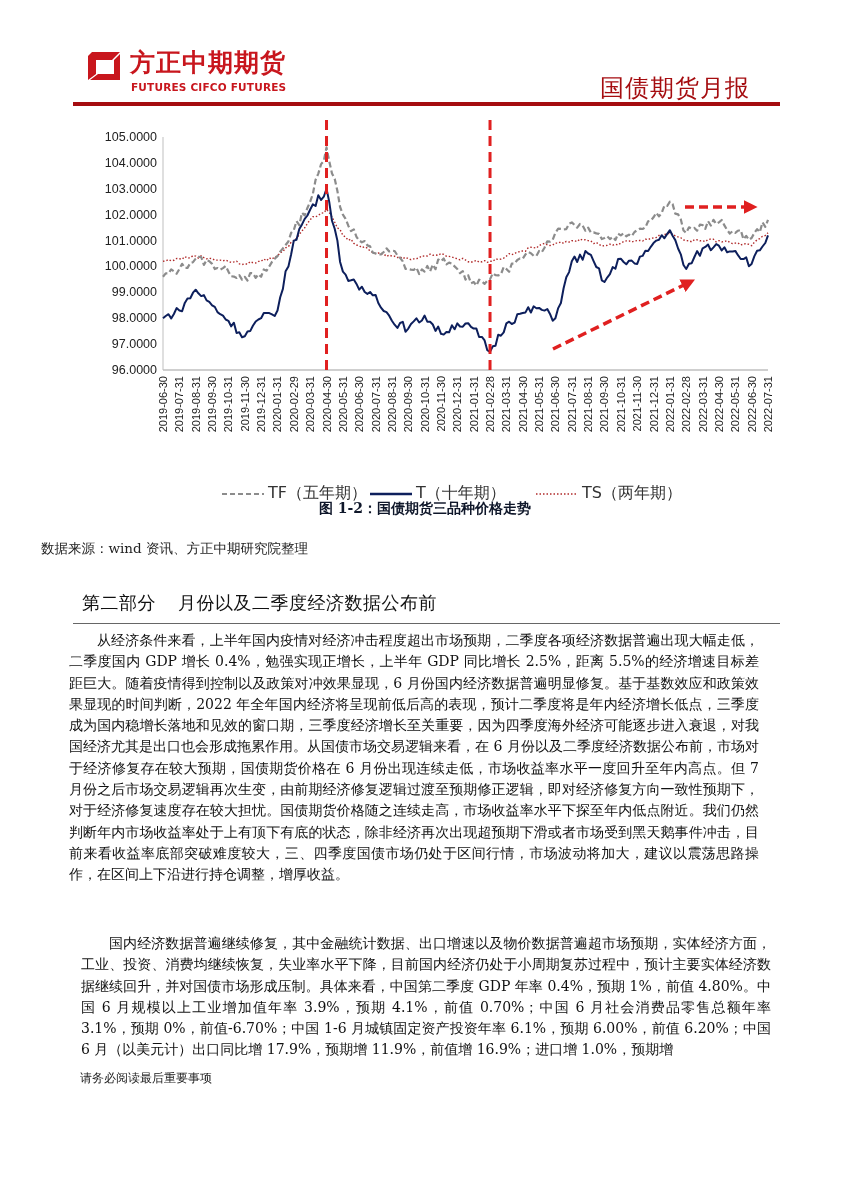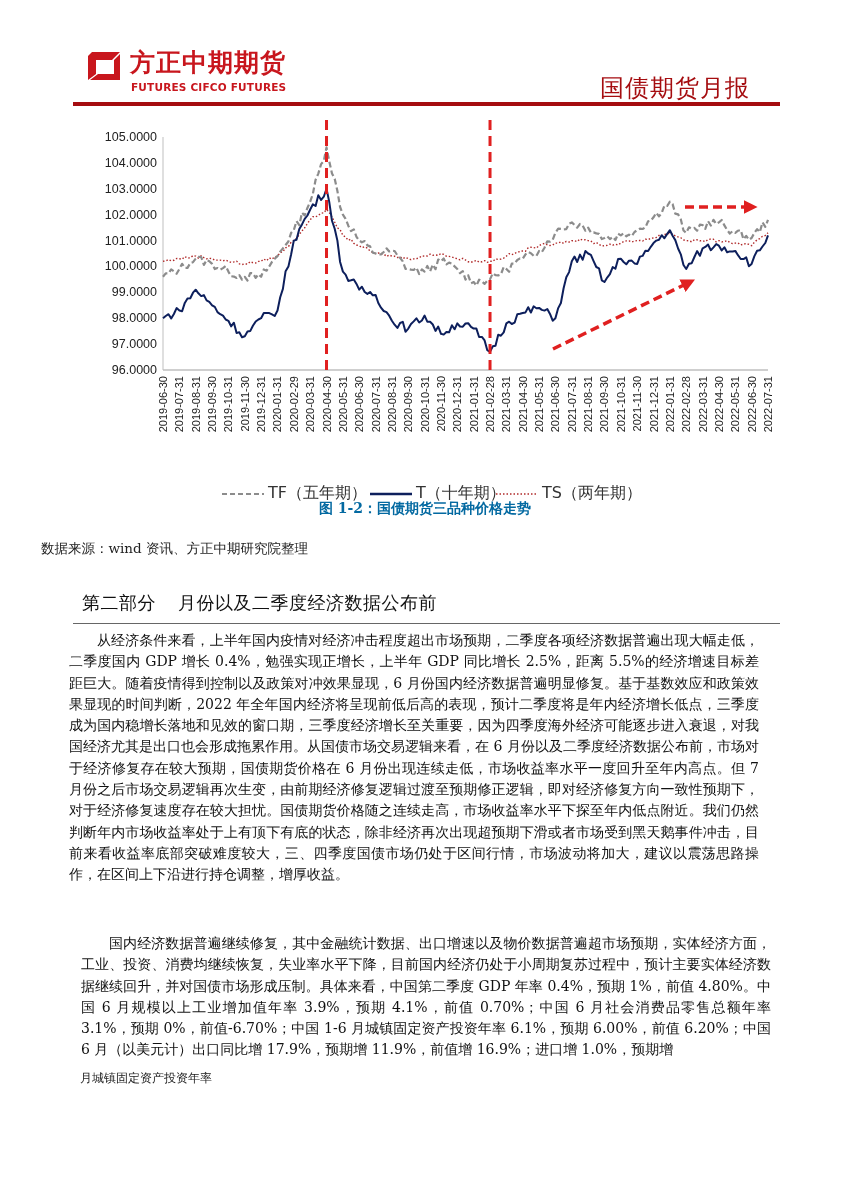--- a/index.html
+++ b/index.html
@@ -7,21 +7,21 @@
   .header { position:absolute; left:0; top:0; width:850px; height:110px; }
   .logo-mark { position:absolute; left:82px; top:50px; width:40px; height:32px; }
   .logo-cn { position:absolute; left:130px; top:46px; font-family:"DejaVu Sans","Liberation Sans",sans-serif; font-weight:bold; font-size:25px; color:#c8161d; letter-spacing:1px;text-align:center; }
   .logo-en { position:absolute; left:131px; top:81px; font-family:"DejaVu Sans","Liberation Sans",sans-serif; font-weight:bold; font-size:10.5px; color:#c8161d; letter-spacing:0.2px; }
   .header-rule { position:absolute; left:73px; top:102px; width:707px; height:4px; background:#a50d10; }
   .report-title { position:absolute; left:600px; top:72px; font-family:"DejaVu Sans","Liberation Sans",sans-serif; font-size:24px; color:#a50d10; letter-spacing:1px; }
   .chart { position:absolute; left:0; top:110px; width:850px; height:380px; }
   .chart svg { position:absolute; left:0; top:0; }
   .legend { position:absolute; top:491px; left:0; width:768px; height:20px; font-family:"DejaVu Sans","Liberation Sans",sans-serif; font-size:16px; color:#333; }
   .legend-item { position:absolute; top:0; display:flex; align-items:center; gap:4px; }
-  .fig-caption { position:absolute; top:500px; left:0; width:850px; text-align:center; font-weight:bold; font-size:14px; color:#0369a1; }
+  .fig-caption { position:absolute; top:500px; left:0; width:850px; text-align:center; font-weight:bold; font-size:14px; color:#0f172a; }
   .fig-source { position:absolute; top:540px; left:0; width:850px; font-size:13.5px; color:#222;margin-left:41px; }
   .section-title { position:absolute; left:82px; top:591px; font-size:18px; letter-spacing:0.5px; color:#111; }
   .section-title .num { margin-right:22px; }
   .section-rule { position:absolute; left:73px; top:623px; width:707px; height:1px; background:#666; }
   .para { position:absolute; left:69px; width:690px; font-size:14px; line-height:21.3px; text-align:justify; text-indent:28px; color:#111; }
   .footer-note { position:absolute; left:80px; top:1070px; font-size:12px; color:#222; }
 </style>
 </head>
 <body>
 
@@ -109,32 +109,32 @@
         <line x1="0" y1="3" x2="42" y2="3" stroke="#8c8c8c" stroke-width="2" stroke-dasharray="5,3"></line>
       </svg>
     <span>TF（五年期）</span>
   </div>
   <div class="legend-item" style="left:370px;top:-8px;">
     <svg width="42" height="6">
         <line x1="0" y1="3" x2="42" y2="3" stroke="#0d1f5c" stroke-width="2.5"></line>
       </svg>
     <span>T（十年期）</span>
   </div>
-  <div class="legend-item" style="left:496px;top:-8px;text-align:center;">
+  <div class="legend-item" style="left:536px;top:-8px;text-align:center;">
     <svg width="42" height="6">
         <line x1="0" y1="3" x2="42" y2="3" stroke="#b02a2a" stroke-width="1.5" stroke-dasharray="1.5,2"></line>
       </svg>
     <span>TS（两年期）</span>
   </div>
 </div>
 
 <div class="fig-caption">图 1-2：国债期货三品种价格走势</div>
 <div class="fig-source">数据来源：wind 资讯、方正中期研究院整理</div>
 
 <div class="section-title">
   <span class="num">第二部分</span><span>月份以及二季度经济数据公布前</span>
 </div>
 <div class="section-rule"></div>
 
 <p class="para" style="top:630px;margin:0;">从经济条件来看，上半年国内疫情对经济冲击程度超出市场预期，二季度各项经济数据普遍出现大幅走低，二季度国内 GDP 增长 0.4%，勉强实现正增长，上半年 GDP 同比增长 2.5%，距离 5.5%的经济增速目标差距巨大。随着疫情得到控制以及政策对冲效果显现，6 月份国内经济数据普遍明显修复。基于基数效应和政策效果显现的时间判断，2022 年全年国内经济将呈现前低后高的表现，预计二季度将是年内经济增长低点，三季度成为国内稳增长落地和见效的窗口期，三季度经济增长至关重要，因为四季度海外经济可能逐步进入衰退，对我国经济尤其是出口也会形成拖累作用。从国债市场交易逻辑来看，在 6 月份以及二季度经济数据公布前，市场对于经济修复存在较大预期，国债期货价格在 6 月份出现连续走低，市场收益率水平一度回升至年内高点。但 7 月份之后市场交易逻辑再次生变，由前期经济修复逻辑过渡至预期修正逻辑，即对经济修复方向一致性预期下，对于经济修复速度存在较大担忧。国债期货价格随之连续走高，市场收益率水平下探至年内低点附近。我们仍然判断年内市场收益率处于上有顶下有底的状态，除非经济再次出现超预期下滑或者市场受到黑天鹅事件冲击，目前来看收益率底部突破难度较大，三、四季度国债市场仍处于区间行情，市场波动将加大，建议以震荡思路操作，在区间上下沿进行持仓调整，增厚收益。</p>
 <p class="para" style="top:921px;margin:12px;">国内经济数据普遍继续修复，其中金融统计数据、出口增速以及物价数据普遍超市场预期，实体经济方面，工业、投资、消费均继续恢复，失业率水平下降，目前国内经济仍处于小周期复苏过程中，预计主要实体经济数据继续回升，并对国债市场形成压制。具体来看，中国第二季度 GDP 年率 0.4%，预期 1%，前值 4.80%。中国 6 月规模以上工业增加值年率 3.9%，预期 4.1%，前值 0.70%；中国 6 月社会消费品零售总额年率 3.1%，预期 0%，前值-6.70%；中国 1-6 月城镇固定资产投资年率 6.1%，预期 6.00%，前值 6.20%；中国 6 月（以美元计）出口同比增 17.9%，预期增 11.9%，前值增 16.9%；进口增 1.0%，预期增</p>
 
-<div class="footer-note">月城镇固定资产投资年率</div>
+<div class="footer-note">请务必阅读最后重要事项</div>
 
 </body></html>

